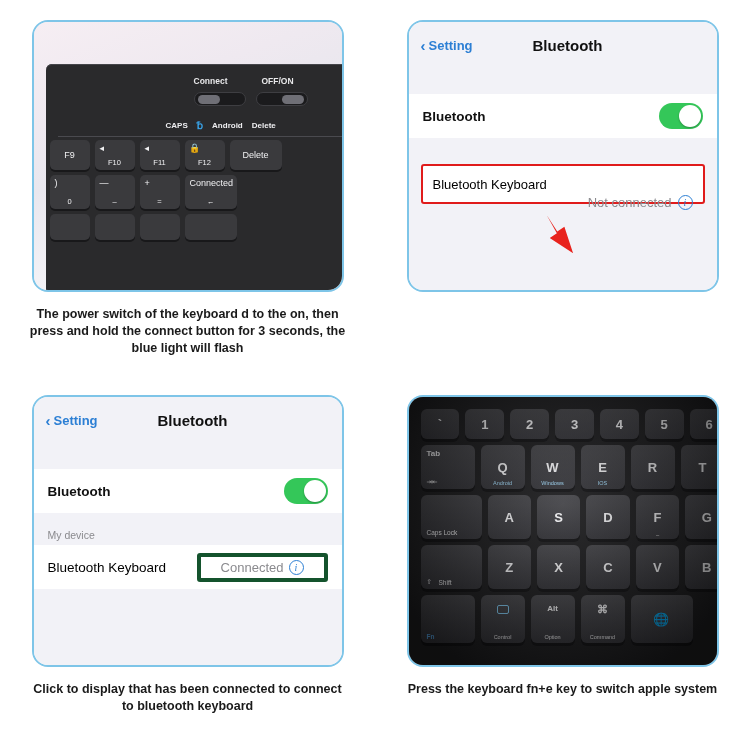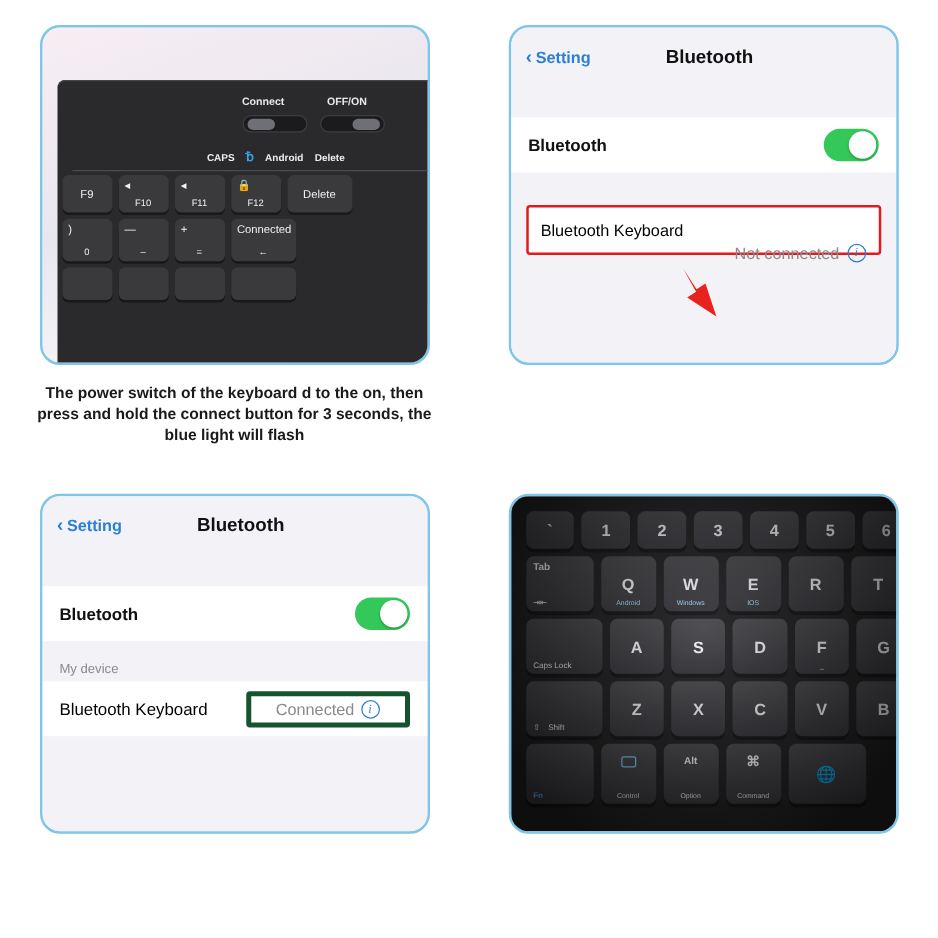--- a/index.html
+++ b/index.html
@@ -394,20 +394,21 @@
         <div class="section-hdr">My device</div>
         <div class="plain-row">
           <span>Bluetooth Keyboard</span>
           <span class="conn-box">
             <span>Connected</span>
             <span class="info-i">i</span>
           </span>
         </div>
       </div>
     </div>
+    <div class="caption">Click to display that has been connected to connect to bluetooth keyboard</div>
   </div>
 
   <div class="cell">
     <div class="panel">
       <div class="kb2">
         <div class="kb2-inner">
 
           <div class="k2row rowA">
             <div class="k2">
                 <span class="big">`</span>
@@ -518,15 +519,16 @@
               <span class="sub" style="color:#e6e6e8">Command</span>
             </div>
             <div class="k2 w60">
                 <span class="globe">🌐</span>
               </div>
           </div>
 
         </div>
       </div>
     </div>
+    <div class="caption">Press the keyboard fn+e key to switch apple system</div>
   </div>
 
 </div>
 
 </body></html>

